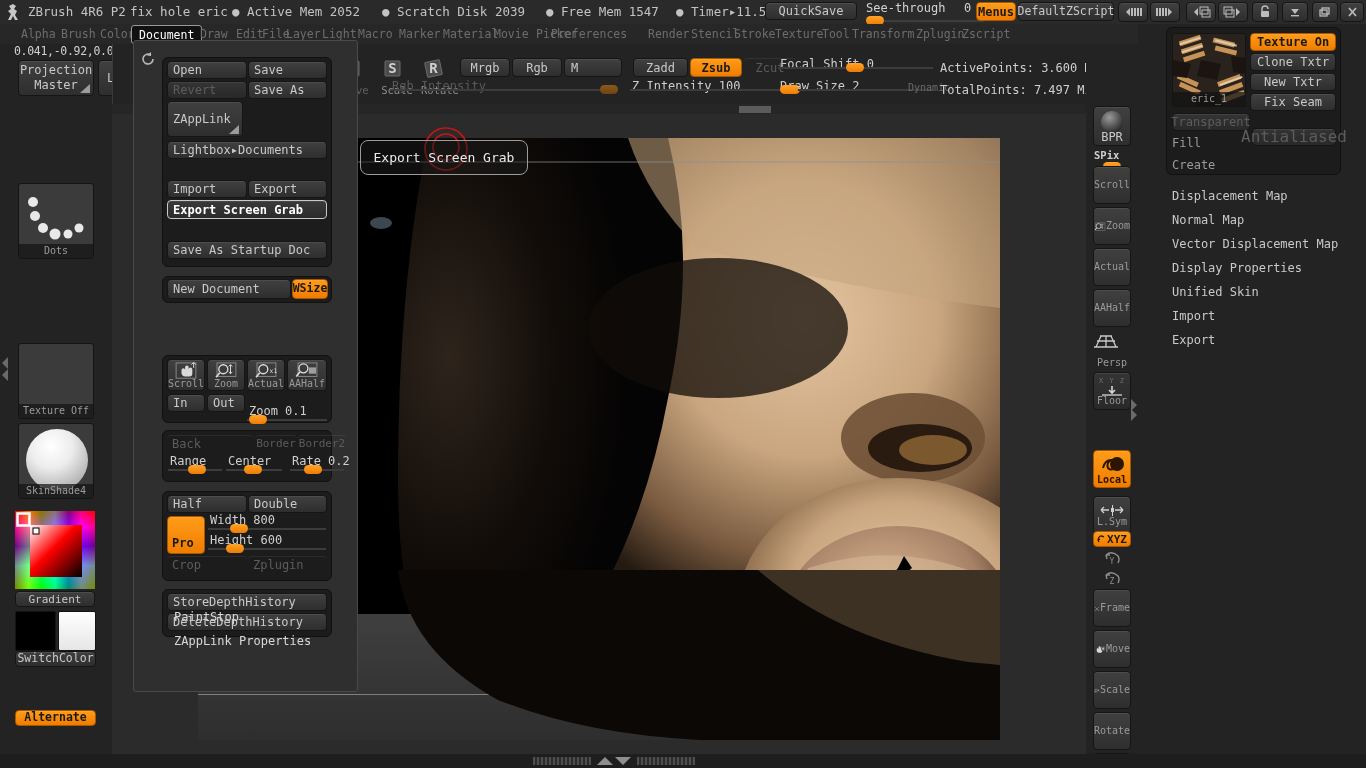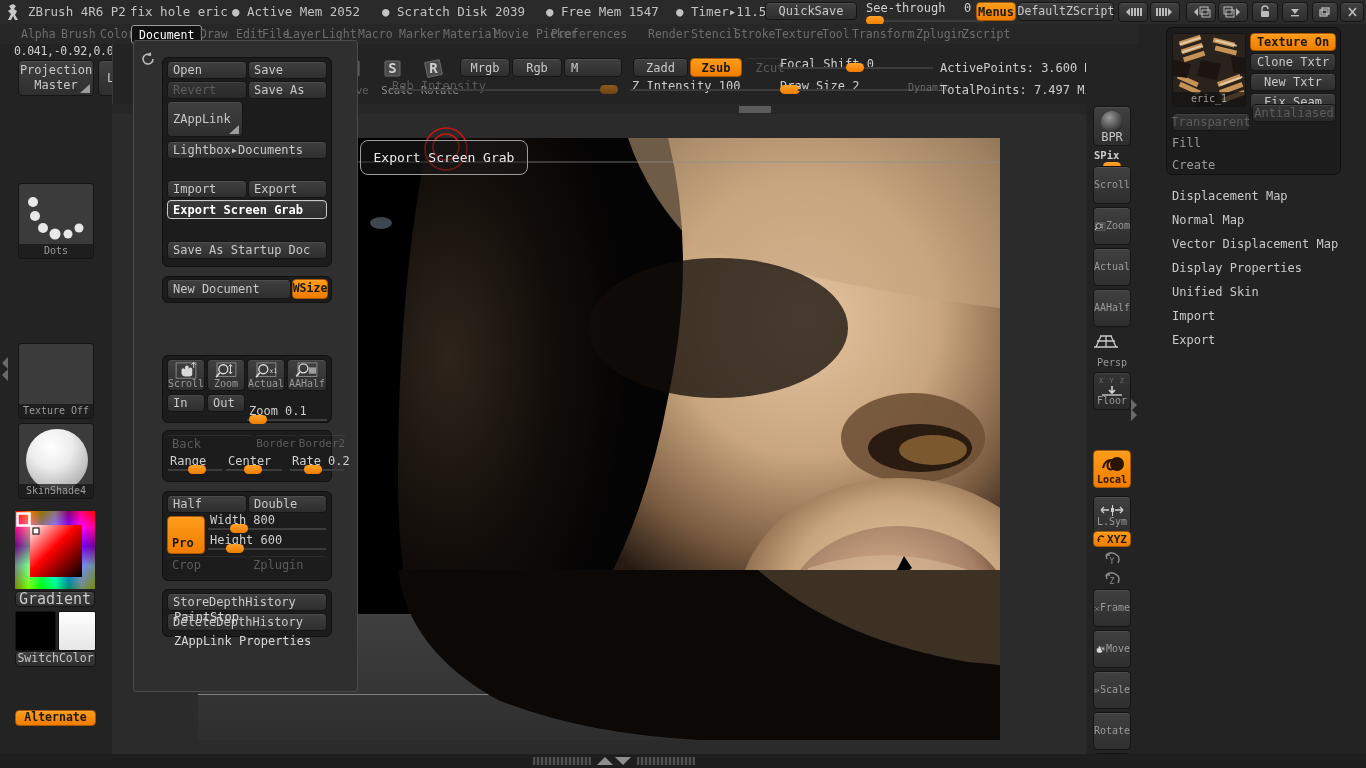--- a/index.html
+++ b/index.html
@@ -279,21 +279,21 @@
           </linearGradient>
       </defs>
       <rect x="0" y="0" width="80" height="78" fill="url(#hx)"></rect>
       <rect x="0" y="0" width="80" height="78" fill="url(#hy)" opacity=".55"></rect>
       <rect x="15" y="14" width="52" height="52" fill="url(#sv)"></rect>
       <rect x="2.5" y="2.5" width="12" height="12" fill="none" stroke="#fff" stroke-width="2.5"></rect>
       <rect x="18" y="17" width="6" height="6" fill="#fff" stroke="#000" stroke-width="1"></rect>
     </svg>
   </div>
 
-  <div class="zb" style="position:absolute;left:15px;top:591px;width:80px;height:16px;font-size:15px;text-align:center;">Gradient</div>
+  <div class="zb" style="position:absolute;left:15px;top:591px;width:80px;height:16px;font-size:11px;text-align:center;">Gradient</div>
 
   <div style="position:absolute;left:15px;top:611px;width:41px;height:40px;background:#000;border:1px solid #141414;border-radius:2px;"></div>
   <div style="position:absolute;left:58px;top:611px;width:38px;height:40px;background:linear-gradient(#ffffff,#e6e6e6);border:1px solid #141414;border-radius:2px;"></div>
 
   <div class="zb" style="position:absolute;left:15px;top:651px;width:81px;height:16px;font-size:11.5px;">SwitchColor</div>
   <div class="zb on" style="position:absolute;left:15px;top:671px;width:81px;height:16px;font-size:11.5px;margin-top:39px;">Alternate</div>
 
   <div style="position:absolute;left:1px;top:335px;width:9px;height:60px;">
     <svg width="9" height="60" viewBox="0 0 9 60">
         <path d="M7 22 L1 28 L7 34 Z M7 34 L1 40 L7 46 Z" fill="#6a6a6a"></path>
@@ -643,21 +643,21 @@
       </svg>
       <div class="swatchlbl">eric_1</div>
     </div>
 
     <div class="zb on" style="position:absolute;left:112px;top:9px;width:86px;height:18px;font-size:12px;">Texture On</div>
     <div class="zb" style="position:absolute;left:112px;top:29px;width:86px;height:18px;font-size:12px;">Clone Txtr</div>
     <div class="zb" style="position:absolute;left:112px;top:49px;width:86px;height:18px;font-size:12px;">New Txtr</div>
     <div class="zb" style="position:absolute;left:112px;top:69px;width:86px;height:18px;font-size:12px;">Fix Seam</div>
 
     <div class="zb dim" style="position:absolute;left:34px;top:89px;width:78px;height:18px;font-size:12px;">Transparent</div>
-    <div class="zb dim" style="position:absolute;left:114px;top:80px;width:84px;height:18px;font-size:12px;">Antialiased</div>
+    <div class="zb dim" style="position:absolute;left:114px;top:104px;width:84px;height:18px;font-size:16px;">Antialiased</div>
 
     <div style="position:absolute;left:34px;top:112px;font-size:12px;color:#9a9a9a;">Fill</div>
     <div style="position:absolute;left:34px;top:134px;font-size:12px;color:#9a9a9a;">Create</div>
 
     <div class="rmenu" style="top:165px;">Displacement Map</div>
     <div class="rmenu" style="top:189px;">Normal Map</div>
     <div class="rmenu" style="top:213px;">Vector Displacement Map</div>
     <div class="rmenu" style="top:237px;">Display Properties</div>
     <div class="rmenu" style="top:261px;">Unified Skin</div>
     <div class="rmenu" style="top:285px;">Import</div>

